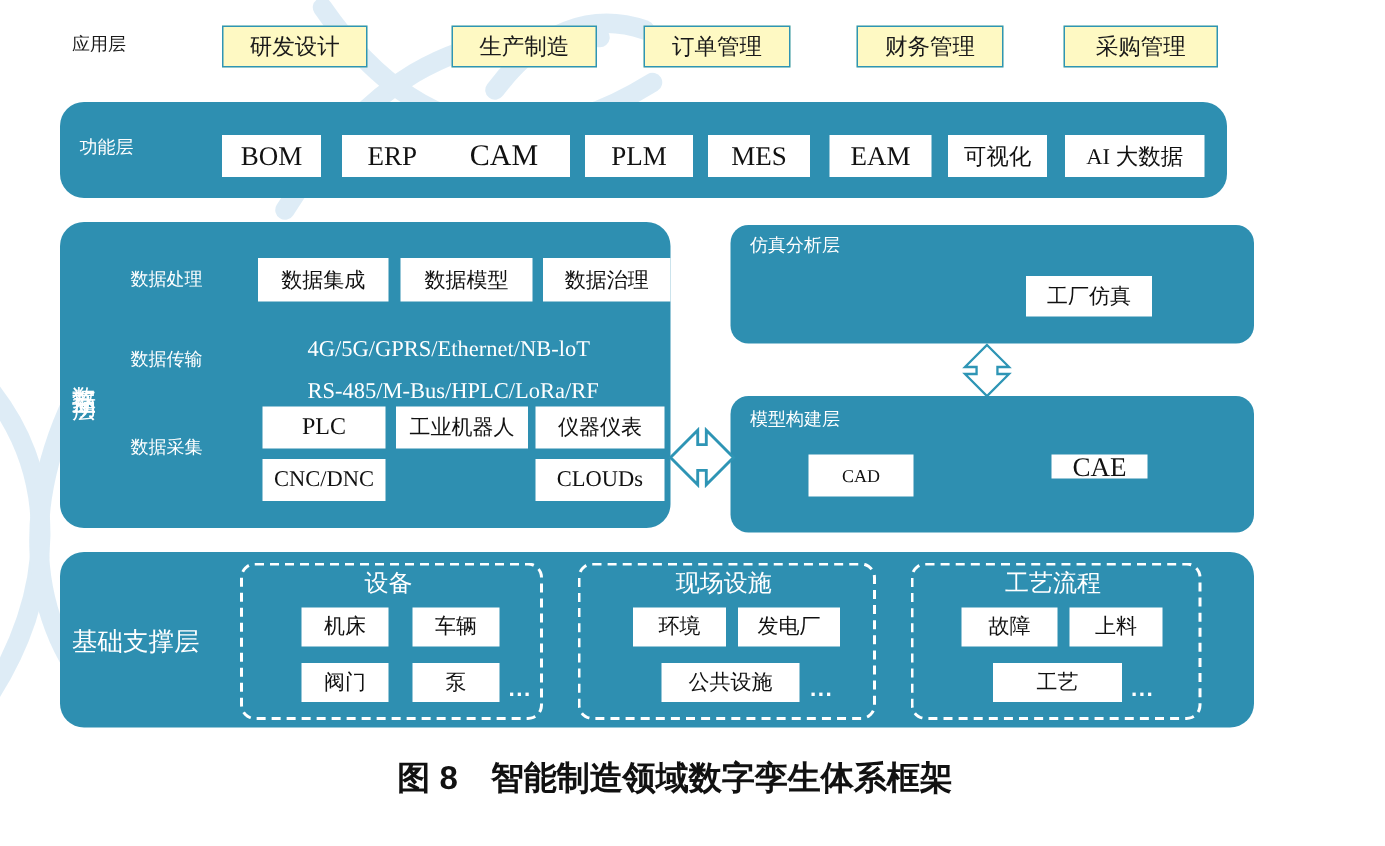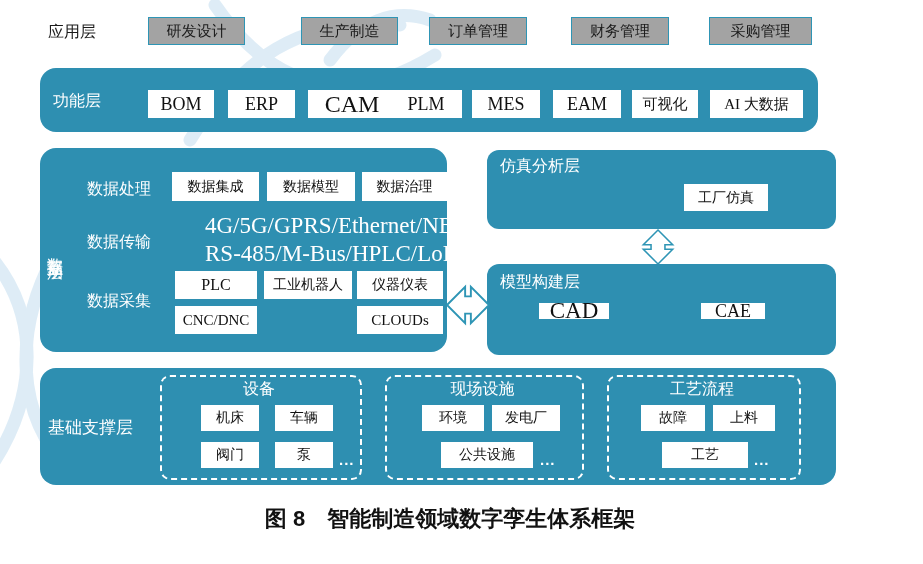--- a/index.html
+++ b/index.html
@@ -1,37 +1,37 @@
 <!DOCTYPE html>
 <html><head>
 <meta charset="utf-8">
 <style>
   html,body{margin:0;padding:0;background:#fff;}
   .stage{position:relative;width:923px;height:564px;background:#ffffff;
          font-family:"Liberation Sans",sans-serif;overflow:hidden;}
-  .lbl{position:absolute;font-size:16px;white-space:nowrap;line-height:1.2;}
+  .lbl{position:absolute;font-size:12px;white-space:nowrap;line-height:1.2;}
   .dark{color:#1a1a1a;}
   .white{color:#ffffff;}
   
-  .tbox{position:absolute;height:26px;background:#a3a3a3;border:1px solid #2e95b5;
+  .tbox{position:absolute;height:26px;background:#fef9c3;border:1px solid #2e95b5;
         display:flex;align-items:center;justify-content:center;
         font-size:15px;color:#1a1a1a;white-space:nowrap;}
   
   .layer{position:absolute;background:#2e8fb1;}
   
   .wbox{position:absolute;background:#ffffff;display:flex;align-items:center;
         justify-content:center;color:#111111;font-size:14px;white-space:nowrap;font-family:Liberation Serif, serif;}
   .serif{font-family:"Liberation Serif",serif;}
   .vlabel{position:absolute;writing-mode:vertical-rl;text-orientation:upright;
           color:#ffffff;font-size:16px;letter-spacing:2px;display:flex;
           align-items:center;justify-content:center;}
   .dash{position:absolute;border:2px dashed #ffffff;border-radius:10px;}
   .gtitle{position:absolute;color:#ffffff;font-size:16px;text-align:center;white-space:nowrap;}
-  .trans{position:absolute;color:#ffffff;font-size:23px;
-         font-family:"Liberation Serif",serif;white-space:nowrap;}
+  .trans{position:absolute;color:#ffffff;font-size:15px;
+         font-family:"Liberation Serif",serif;white-space:nowrap;margin-top:12px;}
   .dots{position:absolute;color:#ffffff;font-size:15px;font-weight:bold;letter-spacing:1px;}
   .caption{position:absolute;left:0;width:900px;text-align:center;
            font-weight:bold;font-size:22px;color:#111111;}
   .watermark{position:absolute;left:0;top:0;pointer-events:none;}
   .arrow{position:absolute;}
 </style>
 </head>
 <body>
 
 <div class="stage">
@@ -50,21 +50,21 @@
   <div class="tbox" style="left:148px;top:17px;width:95px">研发设计</div>
   <div class="tbox" style="left:301px;top:17px;width:95px">生产制造</div>
   <div class="tbox" style="left:429px;top:17px;width:96px">订单管理</div>
   <div class="tbox" style="left:571px;top:17px;width:96px">财务管理</div>
   <div class="tbox" style="left:709px;top:17px;width:101px">采购管理</div>
 
   <div class="layer" style="left:40px;top:68px;width:778px;height:64px;border-radius:16px"></div>
   <div class="lbl white" style="left:53px;top:91px">功能层</div>
   <div class="wbox serif" style="left:148px;top:90px;width:66px;height:28px;font-size:18px">BOM</div>
   <div class="wbox serif" style="left:228px;top:90px;width:67px;height:28px;font-size:18px">ERP</div>
-  <div class="wbox serif" style="left:308px;top:90px;width:88px;height:28px;font-size:24px">CAM</div>
+  <div class="wbox serif" style="left:292px;top:90px;width:88px;height:28px;font-size:20px">CAM</div>
   <div class="wbox serif" style="left:390px;top:90px;width:72px;height:28px;font-size:18px">PLM</div>
   <div class="wbox serif" style="left:472px;top:90px;width:68px;height:28px;font-size:18px">MES</div>
   <div class="wbox serif" style="left:553px;top:90px;width:68px;height:28px;font-size:18px">EAM</div>
   <div class="wbox" style="left:632px;top:90px;width:66px;height:28px;font-size:15px">可视化</div>
   <div class="wbox" style="left:710px;top:90px;width:93px;height:28px;font-size:15px">AI 大数据</div>
 
   <div class="layer" style="left:40px;top:148px;width:407px;height:204px;border-radius:16px"></div>
   <div class="vlabel" style="left:44px;top:148px;height:204px">数据互动层</div>
 
   <div class="lbl white" style="left:87px;top:179px">数据处理</div>
@@ -86,21 +86,21 @@
   <div class="layer" style="left:487px;top:150px;width:349px;height:79px;border-radius:12px"></div>
   <div class="lbl white" style="left:500px;top:156px">仿真分析层</div>
   <div class="wbox" style="left:684px;top:184px;width:84px;height:27px">工厂仿真</div>
 
   <svg class="arrow" style="left:641px;top:228px" width="34" height="38" viewBox="0 0 44 46">
     <path d="M22,1 L41,20 L31,20 L31,26 L41,26 L22,45 L3,26 L13,26 L13,20 L3,20 Z" fill="#ffffff" stroke="#2e95b5" stroke-width="2" stroke-linejoin="miter"></path>
   </svg>
 
   <div class="layer" style="left:487px;top:264px;width:349px;height:91px;border-radius:12px"></div>
   <div class="lbl white" style="left:500px;top:272px">模型构建层</div>
-  <div class="wbox serif" style="left:539px;top:303px;width:70px;height:16px;font-size:23px">CAD</div>
+  <div class="wbox serif" style="left:539px;top:303px;width:70px;height:28px;font-size:12px">CAD</div>
   <div class="wbox serif" style="left:701px;top:303px;width:64px;height:16px;font-size:18px">CAE</div>
 
   <svg class="arrow" style="left:444px;top:284px" width="48" height="42" viewBox="0 0 46 44">
     <path d="M1,22 L20,3 L20,13 L26,13 L26,3 L45,22 L26,41 L26,31 L20,31 L20,41 Z" fill="#ffffff" stroke="#2e95b5" stroke-width="2" stroke-linejoin="miter"></path>
   </svg>
 
   <div class="layer" style="left:40px;top:368px;width:796px;height:117px;border-radius:16px"></div>
   <div class="lbl white" style="left:48px;top:418px;font-size:17px">基础支撑层</div>
 
   <div class="dash" style="left:160px;top:375px;width:198px;height:101px"></div>

